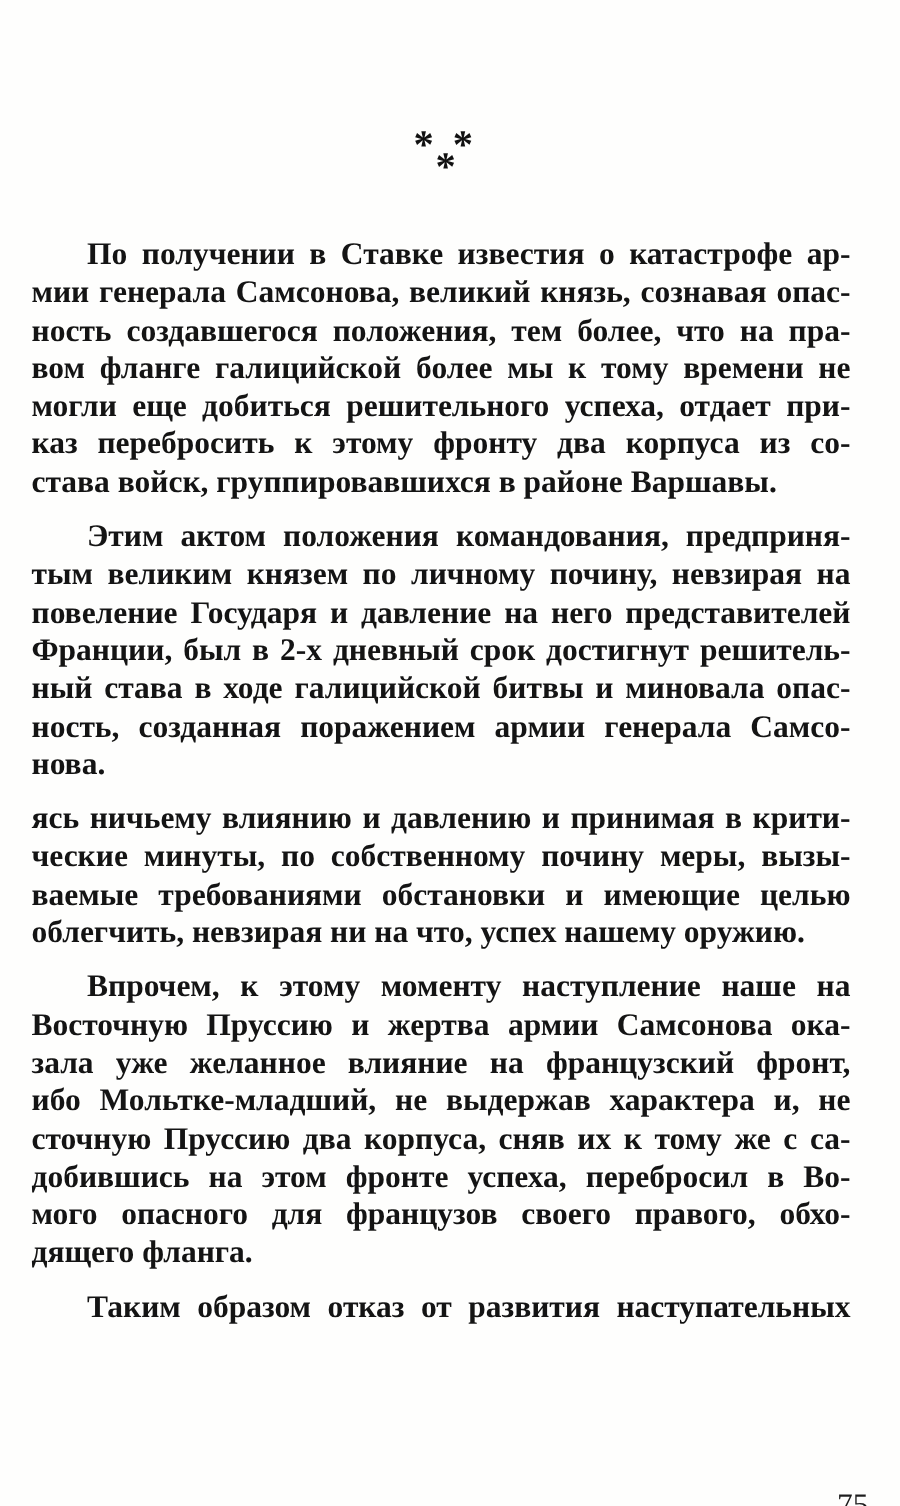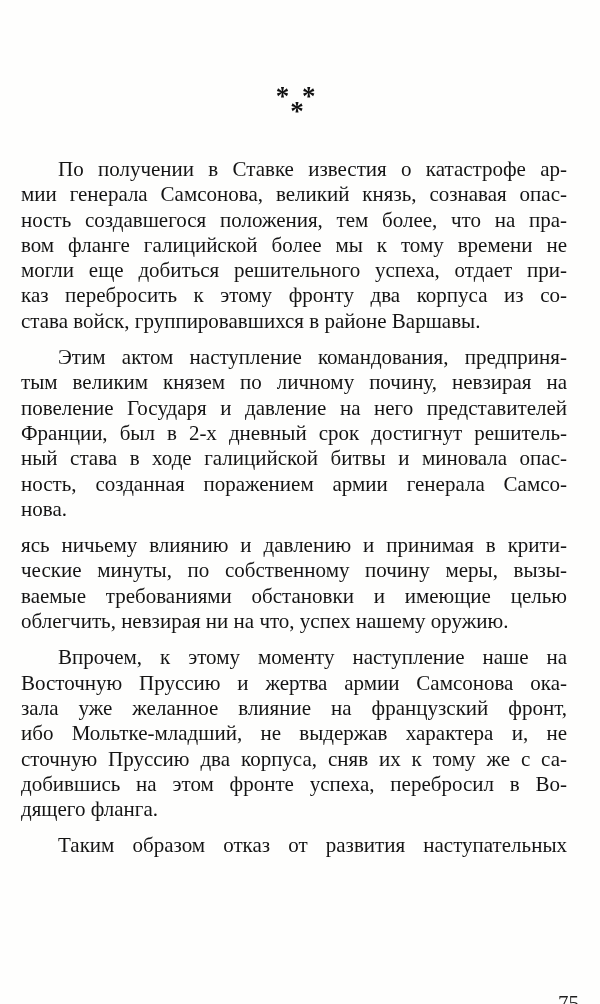--- a/index.html
+++ b/index.html
@@ -43,20 +43,21 @@
     position: absolute;
     top: 157px;
     left: 21px;
     width: 558px;
     font-size: 21px;
     line-height: 25.3px;
     color: #141414;
   }
   .para {
     margin: 0 12px 11px 0;
+    font-weight: bold;
   }
   .line {
     text-align: justify;
     text-align-last: justify;
     white-space: normal;
   }
   .line.first {
     text-indent: 37px;
   }
   .line.last {
@@ -86,41 +87,42 @@
       <div class="para">
         <div class="line first">По получении в Ставке известия о катастрофе ар-</div>
         <div class="line">мии генерала Самсонова, великий князь, сознавая опас-</div>
         <div class="line">ность создавшегося положения, тем более, что на пра-</div>
         <div class="line">вом фланге галицийской более мы к тому времени не</div>
         <div class="line">могли еще добиться решительного успеха, отдает при-</div>
         <div class="line">каз перебросить к этому фронту два корпуса из со-</div>
         <div class="line last">става войск, группировавшихся в районе Варшавы.</div>
       </div>
       <div class="para">
-        <div class="line first">Этим актом наступление командования, предприня-</div>
+        <div class="line first">Этим актом положения командования, предприня-</div>
         <div class="line">тым великим князем по личному почину, невзирая на</div>
         <div class="line">повеление Государя и давление на него представителей</div>
         <div class="line">Франции, был в 2-х дневный срок достигнут решитель-</div>
         <div class="line">ный става в ходе галицийской битвы и миновала опас-</div>
         <div class="line">ность, созданная поражением армии генерала Самсо-</div>
         <div class="line last">нова.</div>
       </div>
       <div class="para">
         <div class="line">ясь ничьему влиянию и давлению и принимая в крити-</div>
         <div class="line">ческие минуты, по собственному почину меры, вызы-</div>
         <div class="line">ваемые требованиями обстановки и имеющие целью</div>
         <div class="line last">облегчить, невзирая ни на что, успех нашему оружию.</div>
       </div>
       <div class="para">
         <div class="line first">Впрочем, к этому моменту наступление наше на</div>
         <div class="line">Восточную Пруссию и жертва армии Самсонова ока-</div>
         <div class="line">зала уже желанное влияние на французский фронт,</div>
         <div class="line">ибо Мольтке-младший, не выдержав характера и, не</div>
         <div class="line">сточную Пруссию два корпуса, сняв их к тому же с са-</div>
         <div class="line">добившись на этом фронте успеха, перебросил в Во-</div>
+        <div class="line">мого опасного для французов своего правого, обхо-</div>
         <div class="line last">дящего фланга.</div>
       </div>
       <div class="para">
         <div class="line first">Таким образом отказ от развития наступательных</div>
       </div>
     </div>
 
   <div class="pageno">75</div>
 
 </div>

